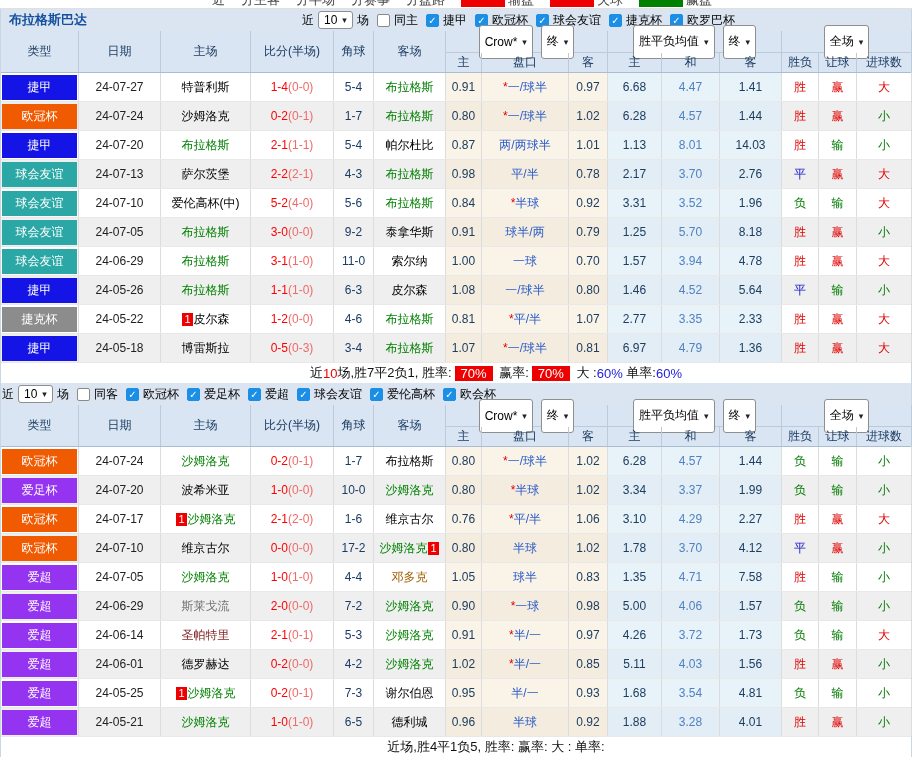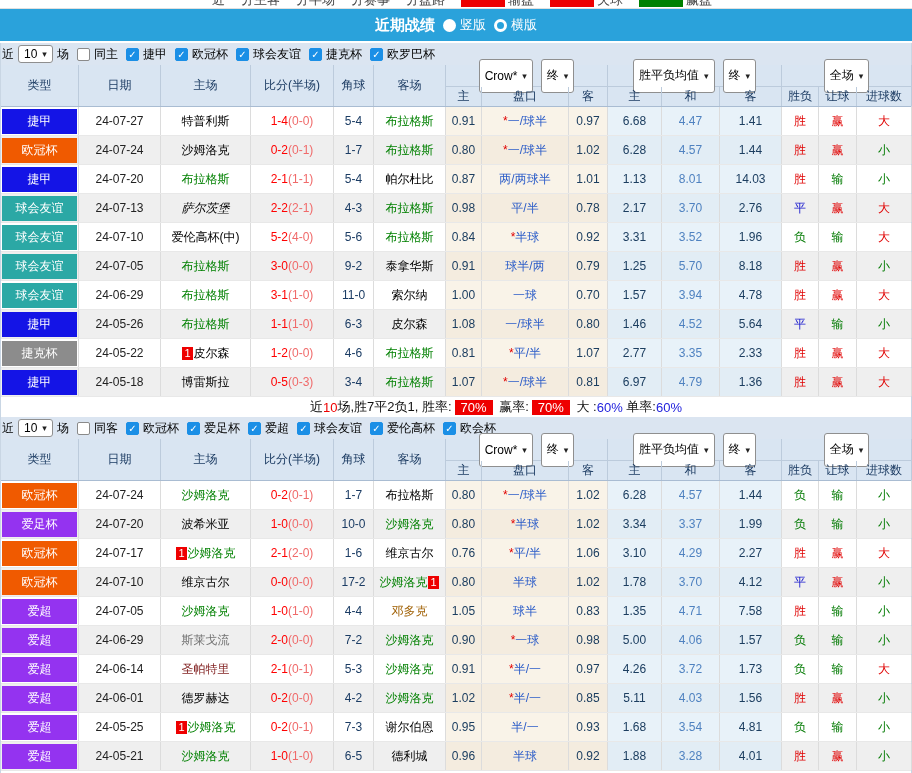--- a/index.html
+++ b/index.html
@@ -68,34 +68,24 @@
         <span>分主客</span>
         <span>分半场</span>
         <span>分赛事</span>
         <span>分盘路</span>
         <span><span class="swatch" style="background: rgb(238, 0, 0);"></span><span>输盘</span></span>
         <span><span class="swatch" style="background: rgb(238, 0, 0);"></span><span>失球</span></span>
         <span><span class="swatch" style="background: rgb(0, 128, 0);"></span><span>赢盘</span></span>
       </div>
   </div>
 
-  <div class="banner">
-    <span class="banner-title">近期战绩</span>
-    <span class="banner-opt">
-      <span class="radio-sel"></span>
-      <span>竖版</span>
-    </span>
-    <span class="banner-opt">
-      <span class="radio-un"></span>
-      <span>横版</span>
-    </span>
-  </div>
 
   <div class="sec">
     <div class="sec-head">
+      <span class="team-title">布拉格斯巴达</span>
       <span class="filters">
           <span class="lbl">近</span>
           <span class="sel">
             <span class="sel-label">10</span>
             <span class="arr">▾</span>
           </span>
           <span class="lbl">场</span>
           <span class="cb"></span>
           <span class="lbl">同主</span>
           <span class="cb on">✓</span>
@@ -293,21 +283,21 @@
           <div class="c base">
             <span style="color: rgb(0, 122, 0);">小</span>
           </div>
         </div>
         <div class="grid15 row">
           <div class="c base">
             <div class="badge-league" style="background: rgb(43, 168, 165);">球会友谊</div>
           </div>
           <div class="c base">24-07-13</div>
           <div class="c base">
-            <span style="color: rgb(0, 0, 0); font-style: italic;">萨尔茨堡</span>
+            <span style="color: rgb(0, 0, 0);">萨尔茨堡</span>
           </div>
           <div class="c base">
             <span class="ft">2-2</span>
             <span class="ht">(2-1)</span>
           </div>
           <div class="c base">
             <span class="corner-txt">4-3</span>
           </div>
           <div class="c base">
             <span style="color: rgb(0, 128, 0);">布拉格斯</span>

